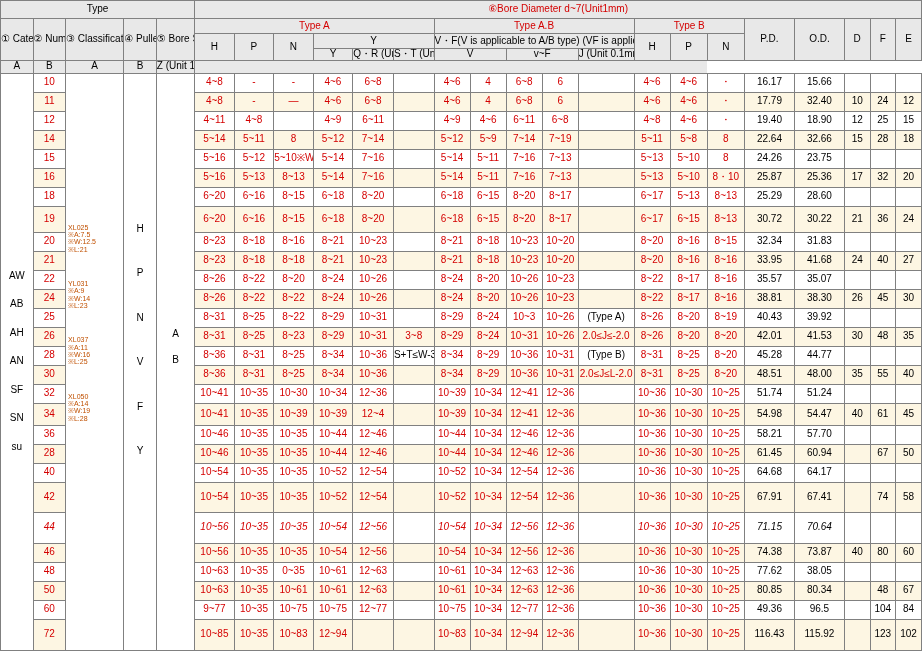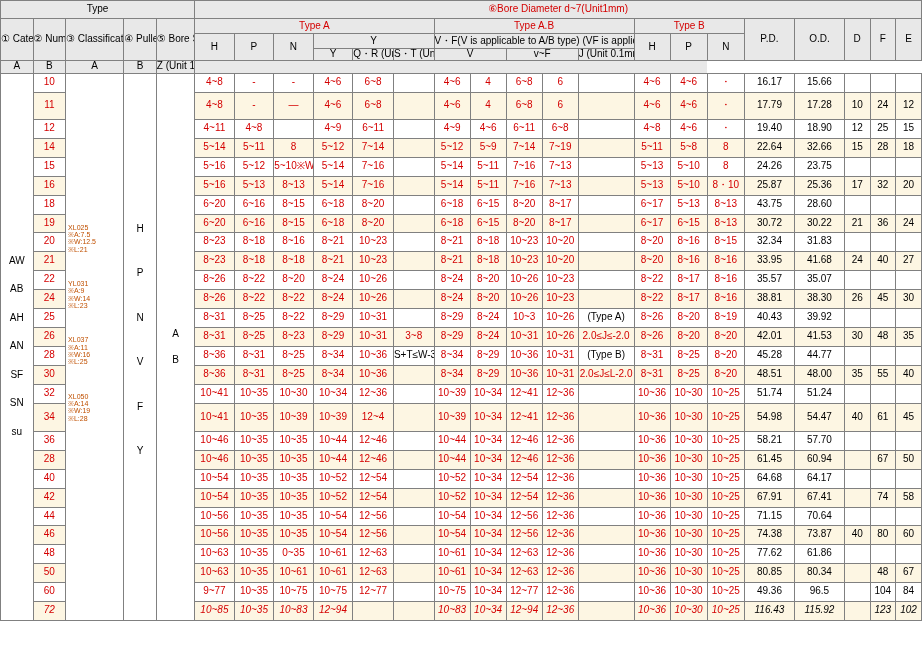--- a/index.html
+++ b/index.html
@@ -172,38 +172,38 @@
         <td class="tiny"></td>
         <td class="red">4~6</td>
         <td class="red">4~6</td>
         <td class="red">・</td>
         <td class="">16.17</td>
         <td class="">15.66</td>
         <td class=""></td>
         <td class=""></td>
         <td class=""></td>
       </tr>
-      <tr style="height: 27px;">
+      <tr style="height: 19px;">
         <td class="cream red">11</td>
         <td class="cream red">4~8</td>
         <td class="cream red">-</td>
         <td class="cream red">—</td>
         <td class="cream red">4~6</td>
         <td class="cream red">6~8</td>
         <td class="cream red small"></td>
         <td class="cream red">4~6</td>
         <td class="cream red">4</td>
         <td class="cream red">6~8</td>
         <td class="cream red">6</td>
         <td class="cream tiny"></td>
         <td class="cream red">4~6</td>
         <td class="cream red">4~6</td>
         <td class="cream red">・</td>
         <td class="cream">17.79</td>
-        <td class="cream">17.28</td>
+        <td class="cream">32.40</td>
         <td class="cream">10</td>
         <td class="cream">24</td>
         <td class="cream">12</td>
       </tr>
       <tr style="height: 19px;">
         <td class="red">12</td>
         <td class="red">4~11</td>
         <td class="red">4~8</td>
         <td class="red"></td>
         <td class="red">4~9</td>
@@ -298,27 +298,27 @@
         <td class="red">8~20</td>
         <td class="red small"></td>
         <td class="red">6~18</td>
         <td class="red">6~15</td>
         <td class="red">8~20</td>
         <td class="red">8~17</td>
         <td class="tiny"></td>
         <td class="red">6~17</td>
         <td class="red">5~13</td>
         <td class="red">8~13</td>
-        <td class="">43.75</td>
+        <td class="">25.29</td>
         <td class="">28.60</td>
         <td class=""></td>
         <td class=""></td>
         <td class=""></td>
       </tr>
-      <tr style="height: 18px;">
+      <tr style="height: 26px;">
         <td class="cream red">19</td>
         <td class="cream red">6~20</td>
         <td class="cream red">6~16</td>
         <td class="cream red">8~15</td>
         <td class="cream red">6~18</td>
         <td class="cream red">8~20</td>
         <td class="cream red small"></td>
         <td class="cream red">6~18</td>
         <td class="cream red">6~15</td>
         <td class="cream red">8~20</td>
@@ -524,21 +524,21 @@
         <td class="tiny"></td>
         <td class="red">10~36</td>
         <td class="red">10~30</td>
         <td class="red">10~25</td>
         <td class="">51.74</td>
         <td class="">51.24</td>
         <td class=""></td>
         <td class=""></td>
         <td class=""></td>
       </tr>
-      <tr style="height: 28px;">
+      <tr style="height: 22px;">
         <td class="cream red">34</td>
         <td class="cream red">10~41</td>
         <td class="cream red">10~35</td>
         <td class="cream red">10~39</td>
         <td class="cream red">10~39</td>
         <td class="cream red">12~4</td>
         <td class="cream red small"></td>
         <td class="cream red">10~39</td>
         <td class="cream red">10~34</td>
         <td class="cream red">12~41</td>
@@ -612,21 +612,21 @@
         <td class="tiny"></td>
         <td class="red">10~36</td>
         <td class="red">10~30</td>
         <td class="red">10~25</td>
         <td class="">64.68</td>
         <td class="">64.17</td>
         <td class=""></td>
         <td class=""></td>
         <td class=""></td>
       </tr>
-      <tr style="height: 19px;">
+      <tr style="height: 30px;">
         <td class="cream red">42</td>
         <td class="cream red">10~54</td>
         <td class="cream red">10~35</td>
         <td class="cream red">10~35</td>
         <td class="cream red">10~52</td>
         <td class="cream red">12~54</td>
         <td class="cream red small"></td>
         <td class="cream red">10~52</td>
         <td class="cream red">10~34</td>
         <td class="cream red">12~54</td>
@@ -634,21 +634,21 @@
         <td class="cream tiny"></td>
         <td class="cream red">10~36</td>
         <td class="cream red">10~30</td>
         <td class="cream red">10~25</td>
         <td class="cream">67.91</td>
         <td class="cream">67.41</td>
         <td class="cream"></td>
         <td class="cream">74</td>
         <td class="cream">58</td>
       </tr>
-      <tr style="height: 18px;">
+      <tr style="height: 31px; font-style: italic;">
         <td class="red">44</td>
         <td class="red">10~56</td>
         <td class="red">10~35</td>
         <td class="red">10~35</td>
         <td class="red">10~54</td>
         <td class="red">12~56</td>
         <td class="red small"></td>
         <td class="red">10~54</td>
         <td class="red">10~34</td>
         <td class="red">12~56</td>
@@ -695,21 +695,21 @@
         <td class="red small"></td>
         <td class="red">10~61</td>
         <td class="red">10~34</td>
         <td class="red">12~63</td>
         <td class="red">12~36</td>
         <td class="tiny"></td>
         <td class="red">10~36</td>
         <td class="red">10~30</td>
         <td class="red">10~25</td>
         <td class="">77.62</td>
-        <td class="">61.86</td>
+        <td class="">38.05</td>
         <td class=""></td>
         <td class=""></td>
         <td class=""></td>
       </tr>
       <tr style="height: 19px;">
         <td class="cream red">50</td>
         <td class="cream red">10~63</td>
         <td class="cream red">10~35</td>
         <td class="cream red">10~61</td>
         <td class="cream red">10~61</td>
@@ -744,21 +744,21 @@
         <td class="tiny"></td>
         <td class="red">10~36</td>
         <td class="red">10~30</td>
         <td class="red">10~25</td>
         <td class="">49.36</td>
         <td class="">96.5</td>
         <td class=""></td>
         <td class="">104</td>
         <td class="">84</td>
       </tr>
-      <tr style="height: 19px; font-style: italic;">
+      <tr style="height: 31px;">
         <td class="cream red">72</td>
         <td class="cream red">10~85</td>
         <td class="cream red">10~35</td>
         <td class="cream red">10~83</td>
         <td class="cream red">12~94</td>
         <td class="cream red"></td>
         <td class="cream red small"></td>
         <td class="cream red">10~83</td>
         <td class="cream red">10~34</td>
         <td class="cream red">12~94</td>

